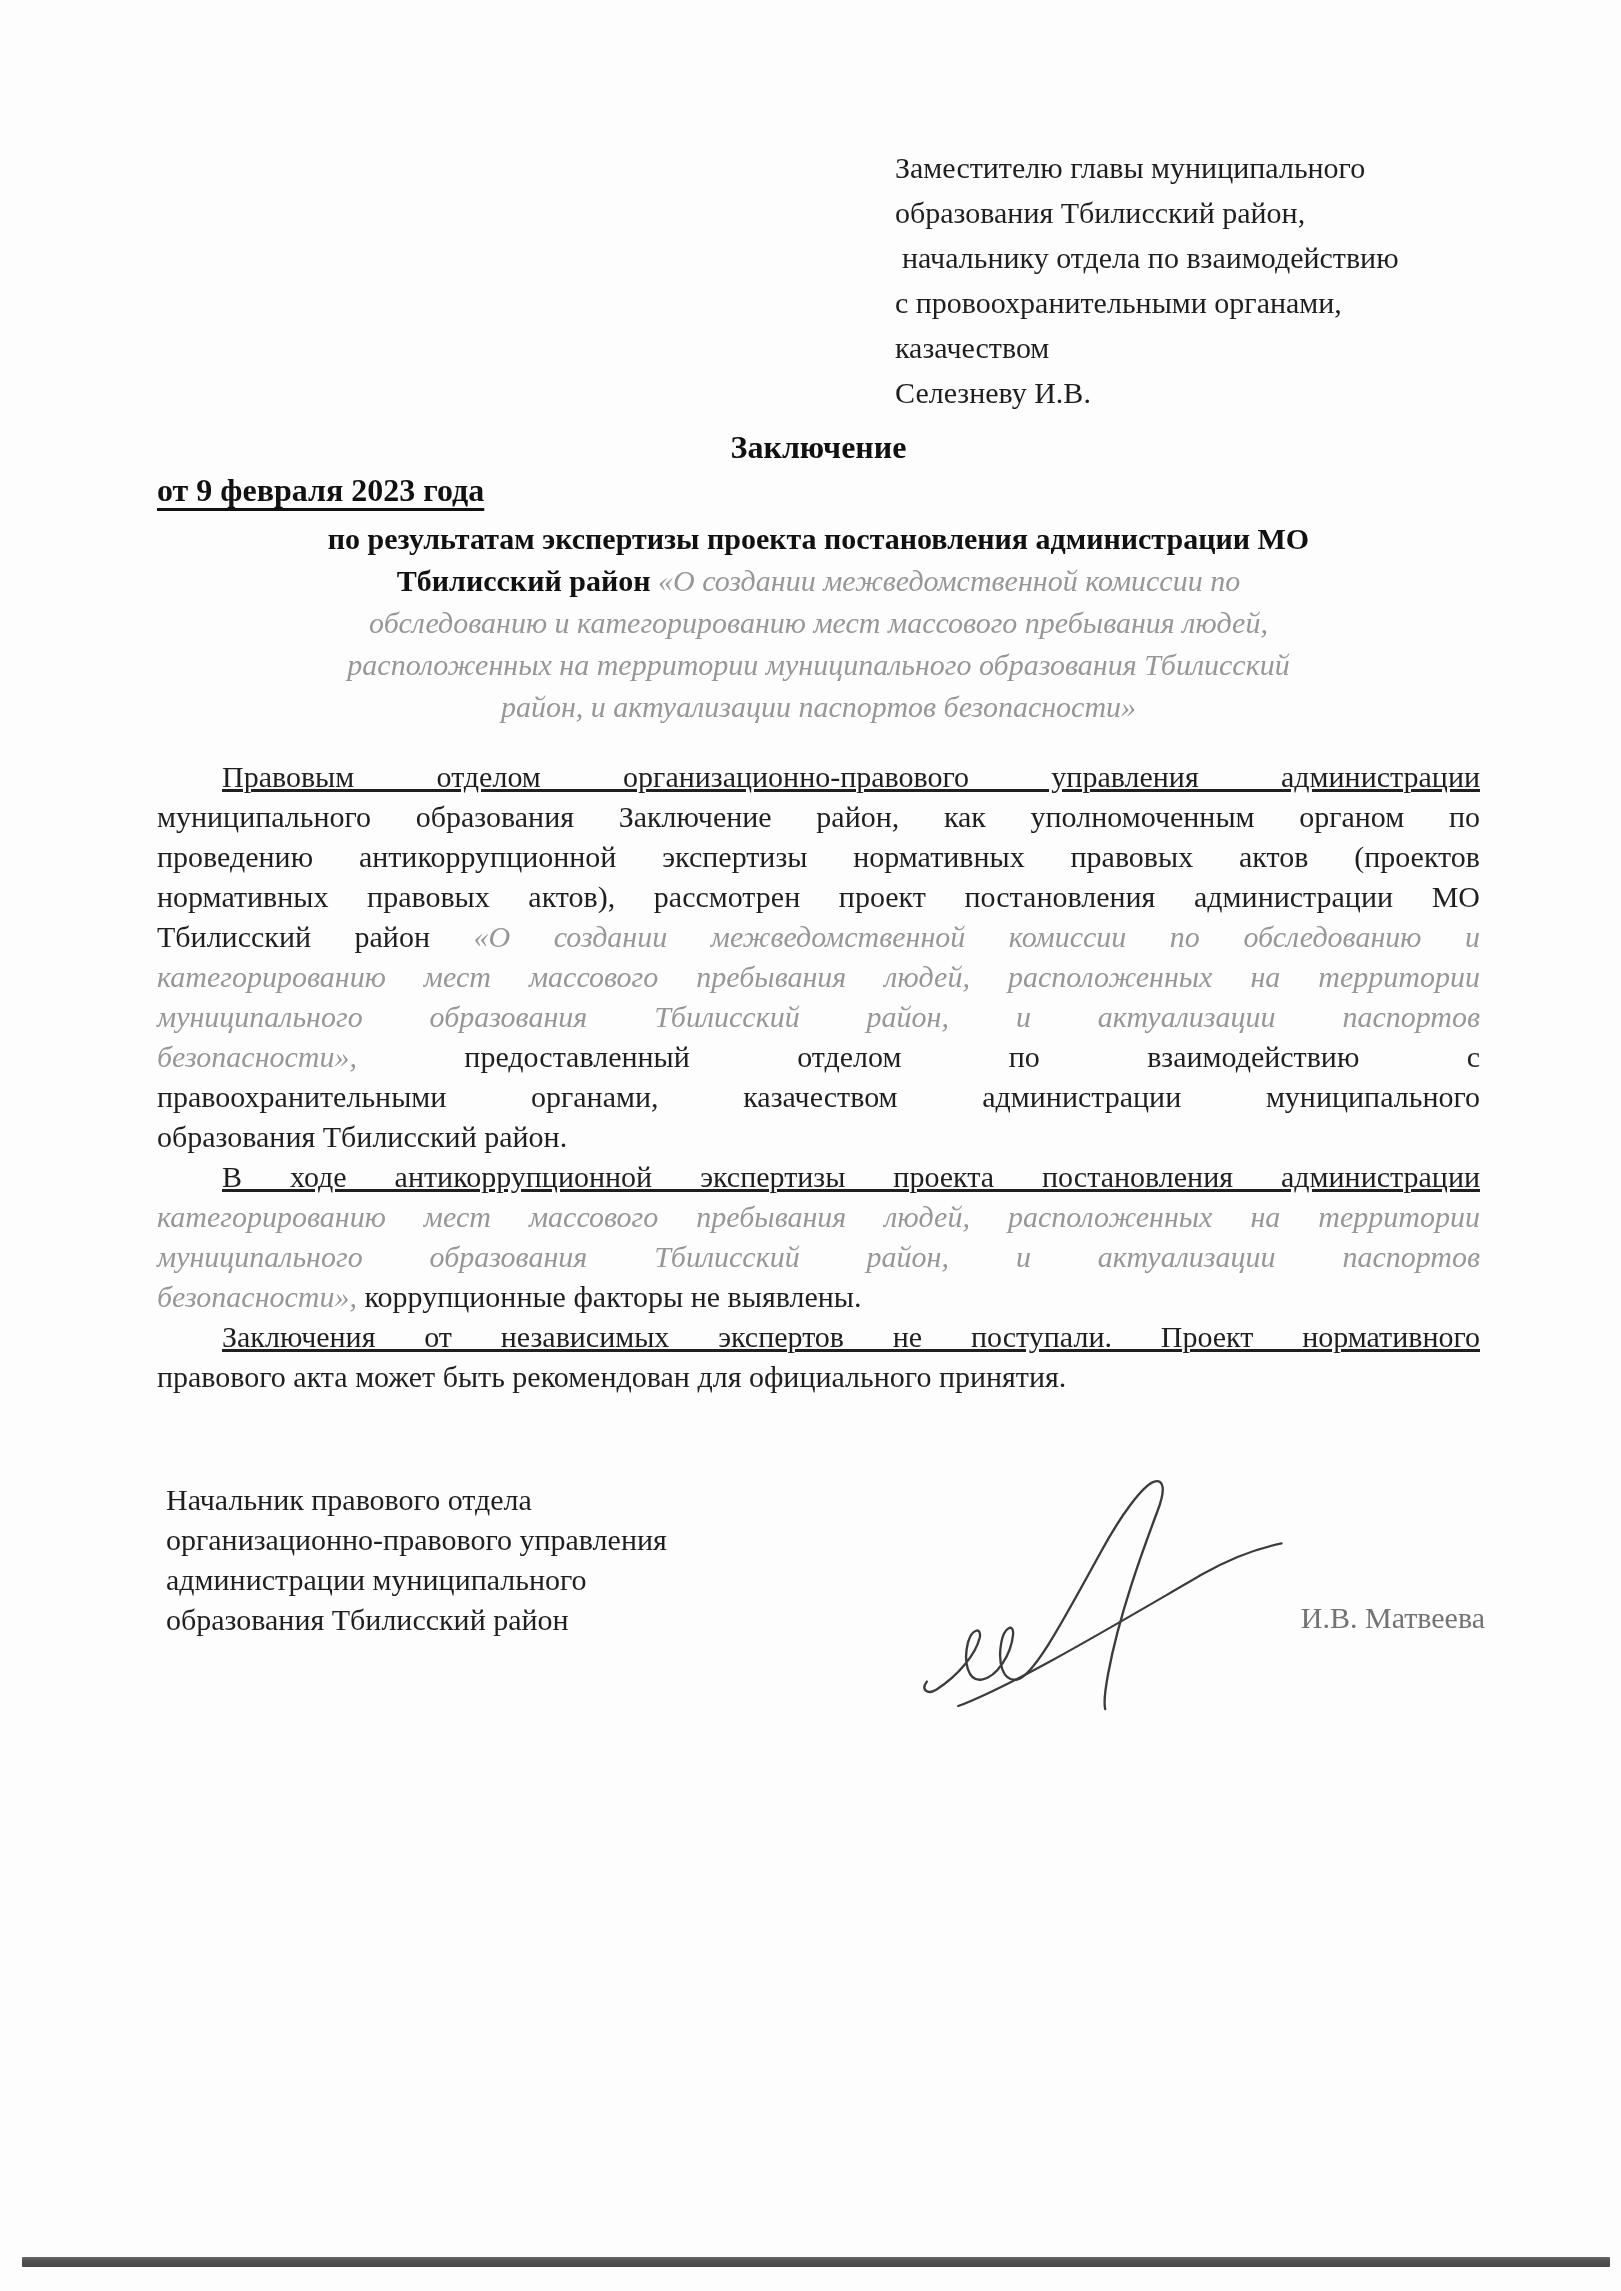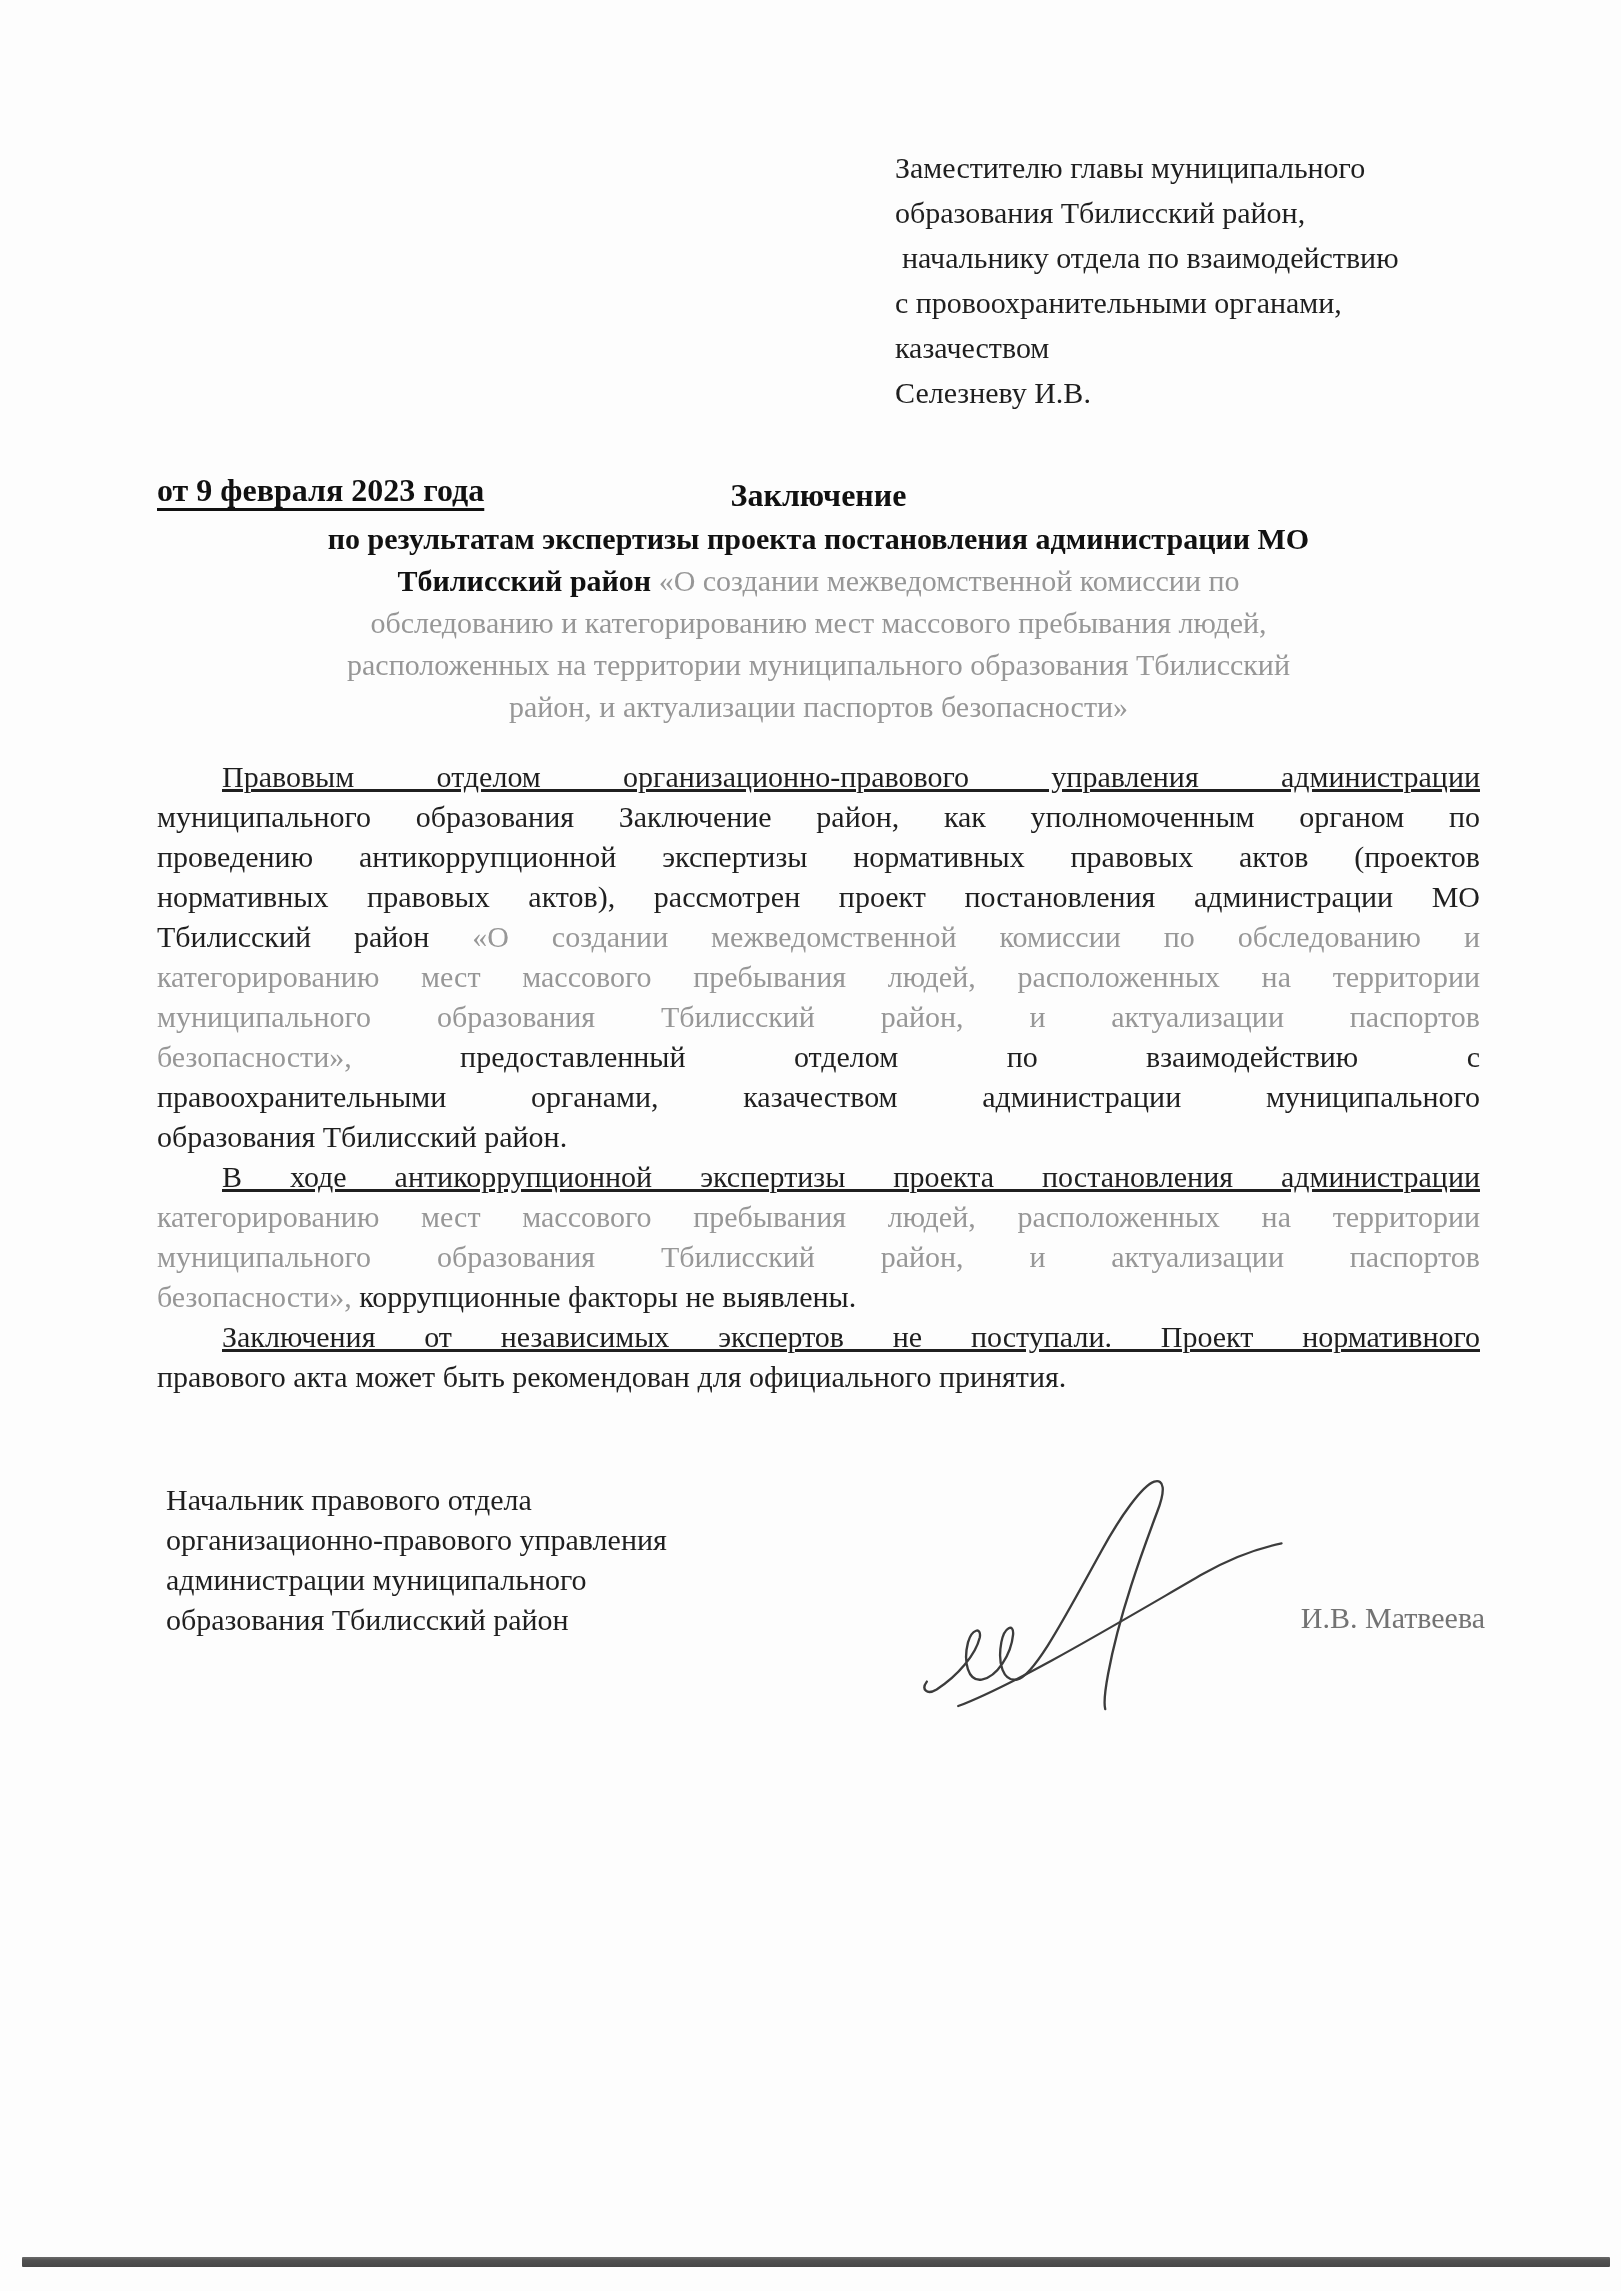--- a/index.html
+++ b/index.html
@@ -36,21 +36,20 @@
   
   .title{
     position: absolute;
     left: 157px;
     top: 429px;
     width: 1323px;
     text-align: center;
     font-size: 32px;
     font-weight: bold;
     color: var(--ink-strong);
-    margin-top: 48px;
   }
   .date-line{
     position: absolute;
     left: 157px;
     top: 472px;
     width: 1323px;
     text-align: left;
     font-size: 32px;
     font-weight: bold;
     color: var(--ink-strong);
@@ -79,21 +78,21 @@
     width: 1323px;
     font-size: 30px;
     line-height: 40px;
   }
   .body-line{ }
   .body-line.just{ text-align: justify; text-align-last: justify; }
   .body-line.ind{ text-indent: 65px; text-decoration: underline; }
 
   .s-dark{ color: var(--ink); }
   .s-bold{ color: var(--ink-strong); font-weight: bold; }
-  .s-faded{ color: var(--faded); }
+  .s-faded{ color: var(--faded); font-style: italic; }
 
   
   .signatory{
     position: absolute;
     left: 166px;
     top: 1480px;
     width: 686px;
     font-size: 30px;
     line-height: 40px;
   }

